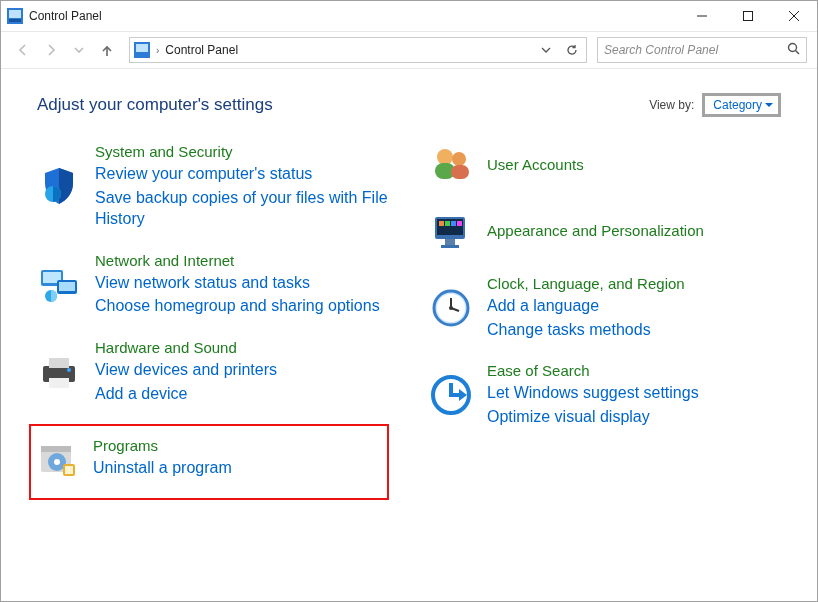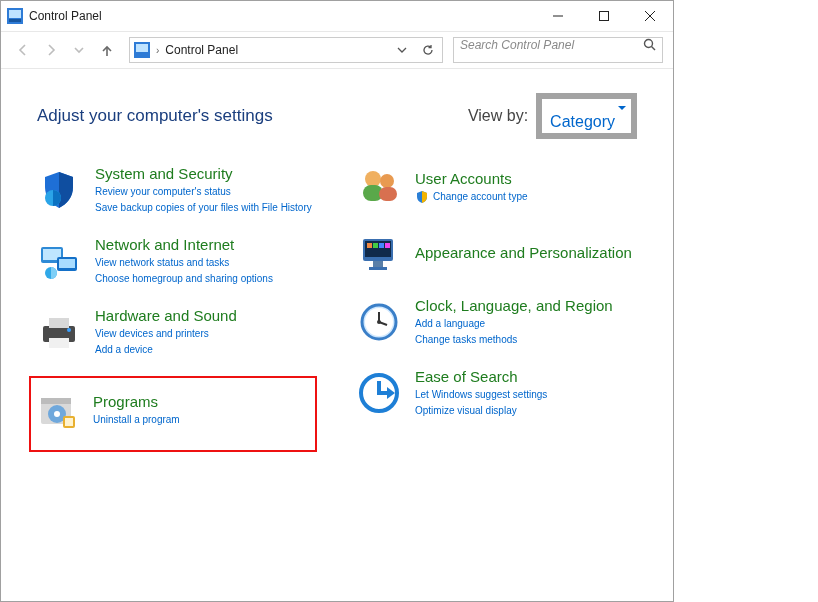--- a/index.html
+++ b/index.html
@@ -3,59 +3,59 @@
 <meta charset="utf-8">
 <style>
   :root{
     --green:#1e7c1e;
     --blue:#0066cc;
     --navy:#1a3e7e;
     --border:#a0a0a0;
     --light:#f0f0f0;
   }
   html,body{margin:0;padding:0;font-family:"Segoe UI",Arial,sans-serif;font-size:12px;color:#222;background:#fff}
-  .window{width:674px;height:602px;border:1px solid var(--border);box-sizing:border-box;display:flex;flex-direction:column;position:relative}
+  .window{width:818px;height:602px;border:1px solid var(--border);box-sizing:border-box;display:flex;flex-direction:column;position:relative}
   
   .titlebar{height:30px;display:flex;align-items:center;justify-content:space-between;padding:0 0 0 6px;border-bottom:1px solid #e8e8e8}
   .title-left{display:flex;align-items:center;gap:6px}
   .app-icon{width:16px;height:16px;display:flex;align-items:center;justify-content:center}
   .app-icon svg{width:16px;height:16px}
   .titlebar-title{font-size:12px}
   .win-controls{display:flex}
   .win-btn{width:46px;height:30px;display:flex;align-items:center;justify-content:center;cursor:default}
   .win-btn svg{width:10px;height:10px;stroke:#222;stroke-width:1;fill:none}
   
   .toolbar{height:36px;display:flex;align-items:center;gap:4px;padding:0 10px;border-bottom:1px solid #e8e8e8}
   .nav-arrow{width:24px;height:24px;display:flex;align-items:center;justify-content:center;opacity:.35}
   .nav-arrow.enabled{opacity:.8}
   .nav-arrow svg{width:14px;height:14px;stroke:#444;stroke-width:1.6;fill:none}
   .addr{flex:1;display:flex;align-items:center;height:24px;border:1px solid #ccc;padding:0 4px;gap:6px;margin:0 6px}
   .addr .crumb{font-size:12px}
   .addr .sep{color:#666;font-size:10px}
   .addr-spacer{flex:1}
   .addr-chevron,.refresh{width:20px;display:flex;align-items:center;justify-content:center;color:#555}
-  .search{width:196px;height:24px;border:1px solid #ccc;display:flex;padding:0 6px;color:#8a8a8a;font-style:italic;gap:6px}
+  .search{width:196px;height:24px;border:1px solid #ccc;display:flex;align-items:center;padding:0 6px;color:#8a8a8a;font-style:italic;gap:6px}
   .search .ph{flex:1;font-style:italic}
   .search .mag svg{width:13px;height:13px;stroke:#555;fill:none;stroke-width:1.4}
   
   .content{flex:1;padding:24px 36px 10px 36px;overflow:auto}
   .header-row{display:flex;justify-content:space-between;align-items:center;margin-bottom:26px}
   .header-row h1{margin:0;font-size:17px;font-weight:400;color:var(--navy)}
-  .viewby{display:flex;align-items:center;gap:8px;font-size:16px}
+  .viewby{display:flex;align-items:center;gap:8px;font-size:12px}
   .viewby .lbl{color:#444}
-  .viewby .dd{border:6px solid #a3a3a3;padding:14px 16px 2px 8px;color:var(--blue);position:relative;cursor:default}
+  .viewby .dd{border:3px solid #a3a3a3;padding:2px 16px 2px 8px;color:var(--blue);position:relative;cursor:default}
   .viewby .dd::after{content:"";position:absolute;right:5px;top:7px;border:4px solid transparent;border-top-color:var(--blue)}
   .grid{display:flex;gap:40px}
   .col{flex:1;display:flex;flex-direction:column;gap:22px;min-width:0}
   .cat{display:flex;gap:14px;align-items:center}
   .cat .icon{width:44px;height:44px;flex:none;display:flex;align-items:center;justify-content:center}
   .cat .icon svg{width:44px;height:44px}
   .cat-body{display:flex;flex-direction:column;gap:2px}
   .cat-title{color:var(--green);font-size:15px;line-height:1.2;cursor:pointer}
-  .cat-link{color:var(--blue);font-size:10px;line-height:1.35;cursor:pointer}
+  .cat-link{color:var(--blue);font-size:16px;line-height:1.35;cursor:pointer}
   .highlight-box{border:2px solid #e11;padding:10px 90px 18px 4px;margin-top:-2px;margin-left:-8px}
 </style>
 </head>
 <body>
 <div class="window">
 
 <div class="titlebar">
   <div class="title-left">
     <span class="app-icon">
       <svg viewBox="0 0 16 16">
@@ -231,27 +231,20 @@
         <span class="icon">
           <svg viewBox="0 0 44 44">
                 <circle cx="16" cy="14" r="8" fill="#f0b060"></circle>
                 <rect x="6" y="20" width="20" height="16" rx="8" fill="#5aa84a"></rect>
                 <circle cx="30" cy="16" r="7" fill="#e89a50"></circle>
                 <rect x="22" y="22" width="18" height="14" rx="7" fill="#d87050"></rect>
               </svg>
         </span>
         <div class="cat-body">
           <span class="cat-title">User Accounts</span>
-          <span class="cat-link" style="display:flex;align-items:center;gap:4px">
-            <svg width="14" height="14" viewBox="0 0 14 14">
-                  <path d="M7 1l5 2v4c0 3-2 5-5 6-3-1-5-3-5-6V3l5-2z" fill="#2a7fd6"></path>
-                  <path d="M7 1l5 2v4c0 3-2 5-5 6V1z" fill="#f4b400"></path>
-                </svg>
-            <span>Change account type</span>
-          </span>
         </div>
       </div>
 
       <div class="cat">
         <span class="icon">
           <svg viewBox="0 0 44 44">
                 <rect x="6" y="8" width="30" height="22" rx="2" fill="#3a6fb0"></rect>
                 <rect x="8" y="10" width="26" height="16" fill="#102a4a"></rect>
                 <rect x="10" y="12" width="5" height="5" fill="#e84"></rect>
                 <rect x="16" y="12" width="5" height="5" fill="#4c4"></rect>

